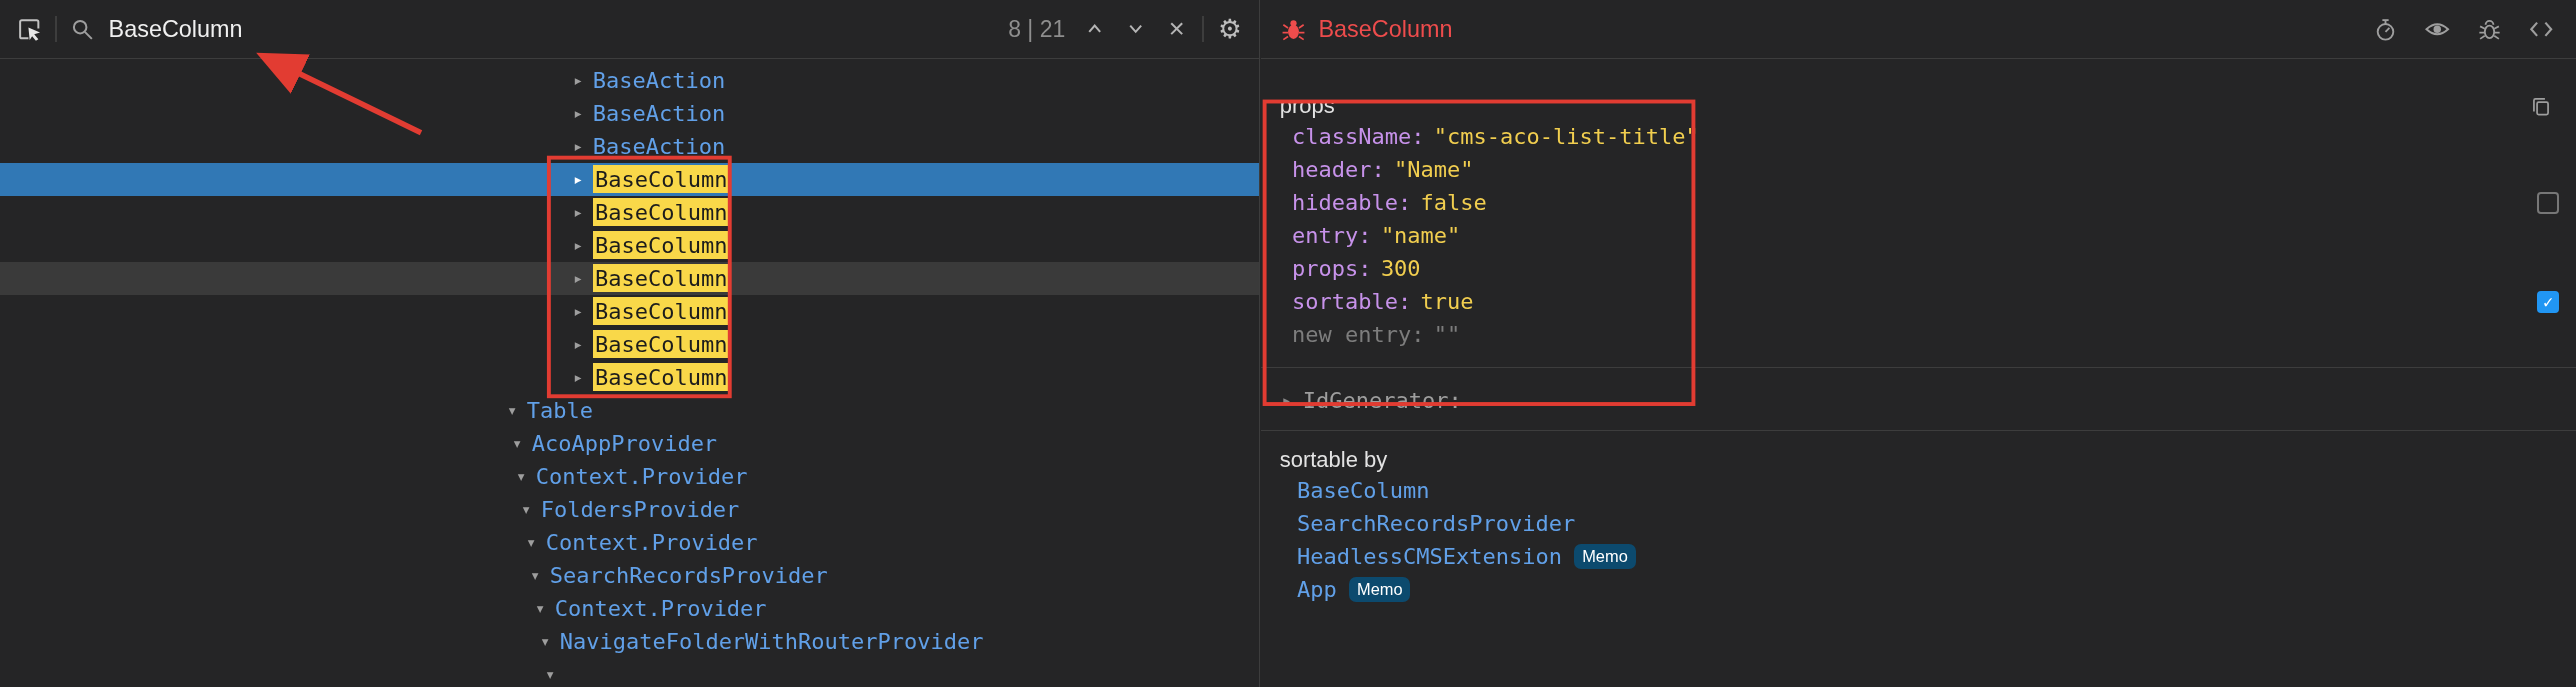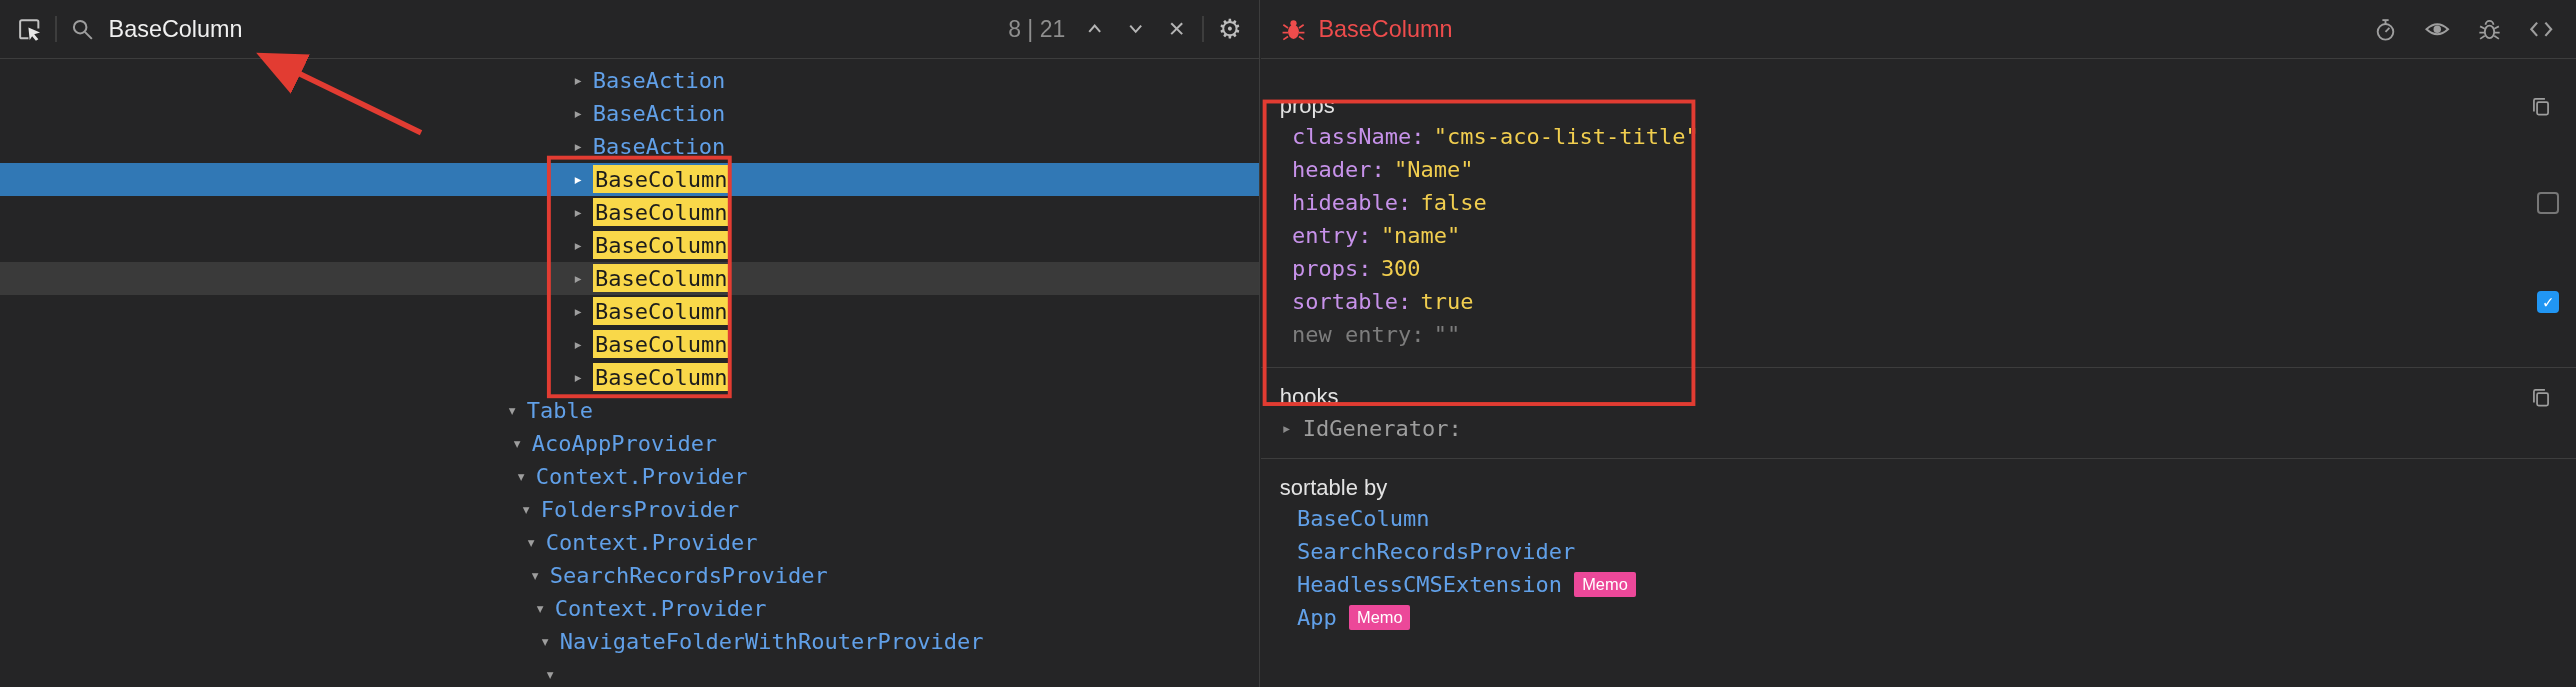--- a/index.html
+++ b/index.html
@@ -81,22 +81,22 @@
 
   .hook-row {
     height:34px; display:flex; align-items:center; padding-left:15.6px;
     font-family:"DejaVu Sans Mono", monospace; font-size:22px; color:#9e9e9e;
   }
   .hook-row .caret { width:20px; margin-right:6.2px; text-align:center; font-size:17px; color:#8a8a8a; }
 
   .rb-row { height:33px; display:flex; align-items:center; padding-left:36px; gap:12.5px; }
   .rb-link { font-family:"DejaVu Sans Mono", monospace; font-size:22px; color:#61a0e8; cursor:pointer; }
   .badge {
-    background:#ec4899; color:#fff; font-size:16.4px; line-height:1;
-    padding:3.9px 7.8px 4.7px; border-radius:2px;
+    background:#0c4a6e; color:#fff; font-size:16.4px; line-height:1;
+    padding:3.9px 7.8px 4.7px; border-radius:7px;
   }
 
   
   .annotation-layer { position:absolute; left:0; top:0; z-index:60; pointer-events:none; }
 
   svg.ic { display:block; }
 </style>
 </head>
 <body>
 
@@ -318,30 +318,20 @@
         </div>
         <div class="prop-row">
           <span class="prop-key new">new entry:</span>
           <span class="prop-colon"> </span>
           <span class="prop-val new">""</span>
         </div>
       </div>
   </div>
 
   <div class="section sec-hooks">
-    <div class="sec-head">
-      <span>hooks</span>
-      <span class="spacer"></span>
-      <span class="icon-btn" style="margin-right:4.7px;">
-        <svg class="ic" width="22" height="22" viewBox="0 0 28 28">
-          <rect x="9" y="9" width="14" height="16" rx="2" fill="none" stroke="#9e9e9e" stroke-width="2.2"></rect>
-          <path d="M19 5 H7 a2 2 0 0 0 -2 2 v14" fill="none" stroke="#9e9e9e" stroke-width="2.2"></path>
-        </svg>
-      </span>
-    </div>
     <div>
         <div class="hook-row">
           <span class="caret">▸</span>
           <span>IdGenerator:</span>
         </div>
       </div>
   </div>
 
   <div class="section sec-rendered" style="border-bottom:none;">
     <div class="sec-head">

